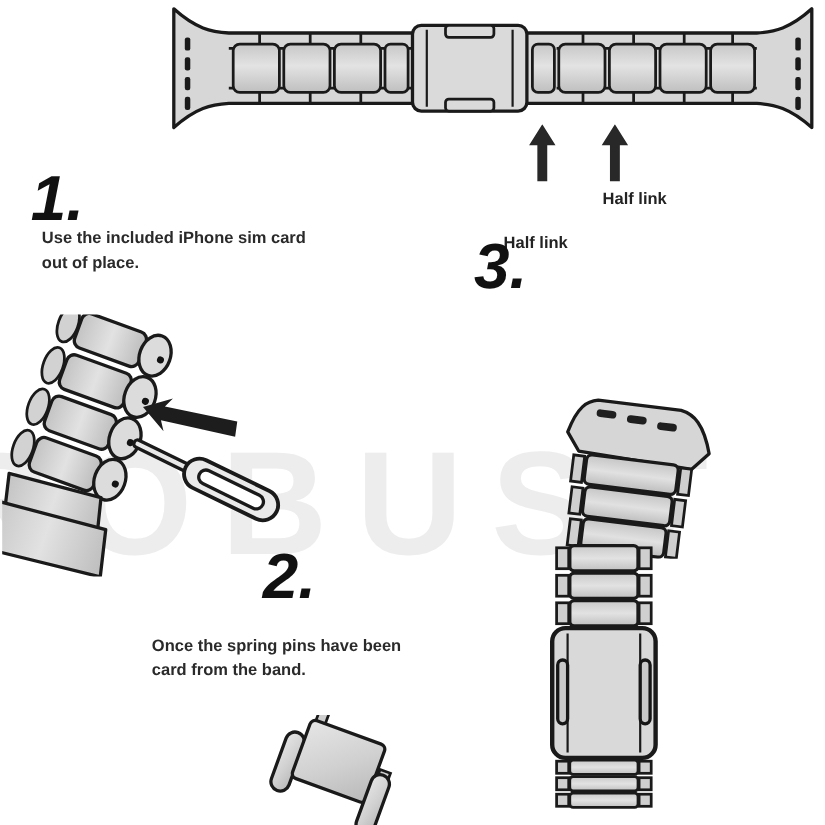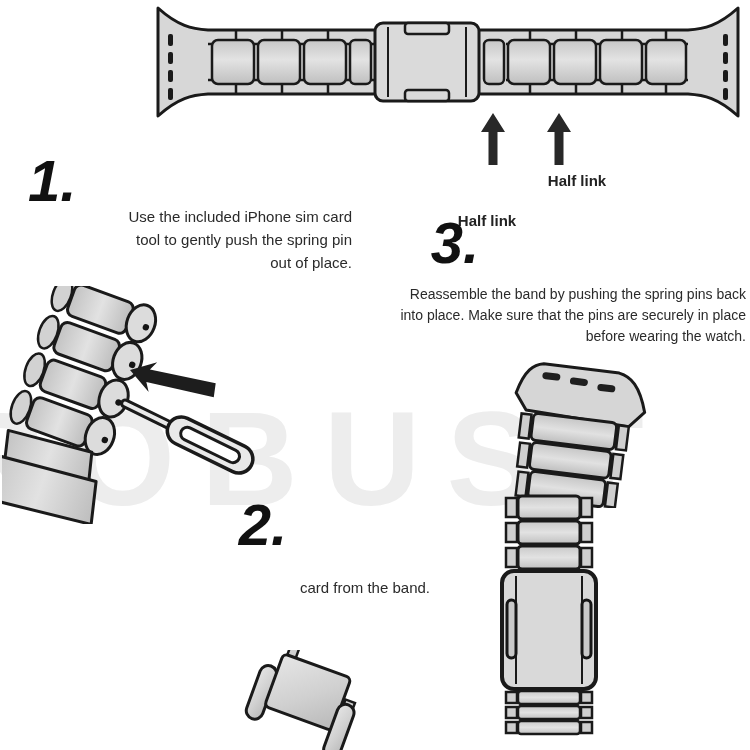--- a/index.html
+++ b/index.html
@@ -11,21 +11,21 @@
     position:absolute;left:-52px;top:392px;z-index:0;
     font-size:134px;font-weight:700;letter-spacing:26px;color:#ededed;
     white-space:nowrap;line-height:1;user-select:none;
   }
   svg.illus{position:absolute;z-index:1;}
   .step-number{
     position:absolute;z-index:2;font-style:italic;font-weight:900;
     font-size:58px;line-height:1;color:#111111;text-align:center;
   }
   .step-text{
-    position:absolute;z-index:2;font-weight:400;text-align:right;color:#2a2a2a;
+    position:absolute;z-index:2;font-weight:700;text-align:left;color:#2a2a2a;
   }
   .step-text .ln{display:block;}
   .s1-text{left:38px;top:205px;width:314px;font-size:15px;line-height:23px;}
   .s2-text{left:138px;top:577px;width:292px;font-size:15px;line-height:22px;}
   .s3-text{left:302px;top:284px;width:444px;font-size:14px;line-height:21px;}
   .n1{left:28px;top:152px;width:70px;text-align:left;}
   .n2{left:224px;top:496px;width:78px;}
   .n3{left:416px;top:214px;width:78px;}
   .band-label{
     position:absolute;z-index:2;font-weight:700;font-size:15px;color:#222222;text-align:center;
@@ -91,21 +91,20 @@
   </svg>
   <svg class="up-arrow arrow-full" width="26" height="52" viewBox="0 0 26 52">
     <polygon points="13,0 25,19 17.5,19 17.5,52 8.5,52 8.5,19 1,19" fill="#282828"></polygon>
   </svg>
   <div class="band-label lbl-half">Half link</div>
   <div class="band-label lbl-full">Half link</div>
 
   <div class="step-number n1">1.</div>
   <div class="step-text s1-text">
     <span class="ln">Use the included iPhone sim card</span>
-    <span class="ln">tool to gently push the spring pin</span>
     <span class="ln">out of place.</span>
   </div>
 
   <svg class="illus" style="left:2px;top:286px;" width="262" height="238" viewBox="0 0 262 238">
     <defs>
       <linearGradient id="m2" x1="0" y1="0" x2="1" y2="0">
         <stop offset="0" stop-color="#c3c3c3"></stop>
           <stop offset="0.5" stop-color="#e2e2e2"></stop>
           <stop offset="1" stop-color="#bdbdbd"></stop>
       </linearGradient>
@@ -142,25 +141,20 @@
       <polygon points="0,0 24,-15 19,-6 86,-11 88,3 19,7 24,16" fill="#1d1d1d"></polygon>
     </g>
     <g transform="translate(120 116) rotate(26)">
       <rect x="0" y="-3.5" width="58" height="7" rx="3.5" fill="#e9e9e9" stroke="#1a1a1a" stroke-width="3"></rect>
       <rect x="52" y="-14" width="92" height="28" rx="14" fill="#e9e9e9" stroke="#1a1a1a" stroke-width="3.5"></rect>
       <rect x="66" y="-6.5" width="64" height="13" rx="6.5" fill="#ffffff" stroke="#1a1a1a" stroke-width="3"></rect>
     </g>
   </svg>
 
   <div class="step-number n3">3.</div>
-  <div class="step-text s3-text">
-    <span class="ln">Reassemble the band by pushing the spring pins back</span>
-    <span class="ln">into place. Make sure that the pins are securely in place</span>
-    <span class="ln">before wearing the watch.</span>
-  </div>
 
   <svg class="illus" style="left:496px;top:360px;" width="156" height="148" viewBox="0 0 156 148">
     <defs>
       <linearGradient id="m3" x1="0" y1="0" x2="0" y2="1">
         <stop offset="0" stop-color="#c5c5c5"></stop>
           <stop offset="0.5" stop-color="#e1e1e1"></stop>
           <stop offset="1" stop-color="#bdbdbd"></stop>
       </linearGradient>
     </defs>
     <g transform="rotate(7 78 70)">
@@ -217,20 +211,21 @@
       <rect x="95" y="215" width="11" height="11" fill="#cfcfcf" stroke-width="2.5"></rect>
       <rect x="32" y="214" width="62" height="13" rx="3" fill="url(#m4)" stroke-width="2.5"></rect>
       <rect x="20" y="230" width="11" height="11" fill="#cfcfcf" stroke-width="2.5"></rect>
       <rect x="95" y="230" width="11" height="11" fill="#cfcfcf" stroke-width="2.5"></rect>
       <rect x="32" y="229" width="62" height="13" rx="3" fill="url(#m4)" stroke-width="2.5"></rect>
     </g>
   </svg>
 
   <div class="step-number n2">2.</div>
   <div class="step-text s2-text">
+    <span class="ln">Once the spring pins have been</span>
     <span class="ln">card from the band.</span>
   </div>
 
   <svg class="illus" style="left:243px;top:650px;" width="126" height="100" viewBox="0 0 126 100">
     <defs>
       <linearGradient id="m5" x1="0" y1="0" x2="1" y2="1">
         <stop offset="0" stop-color="#e6e6e6"></stop>
           <stop offset="0.55" stop-color="#d0d0d0"></stop>
           <stop offset="1" stop-color="#b8b8b8"></stop>
       </linearGradient>

